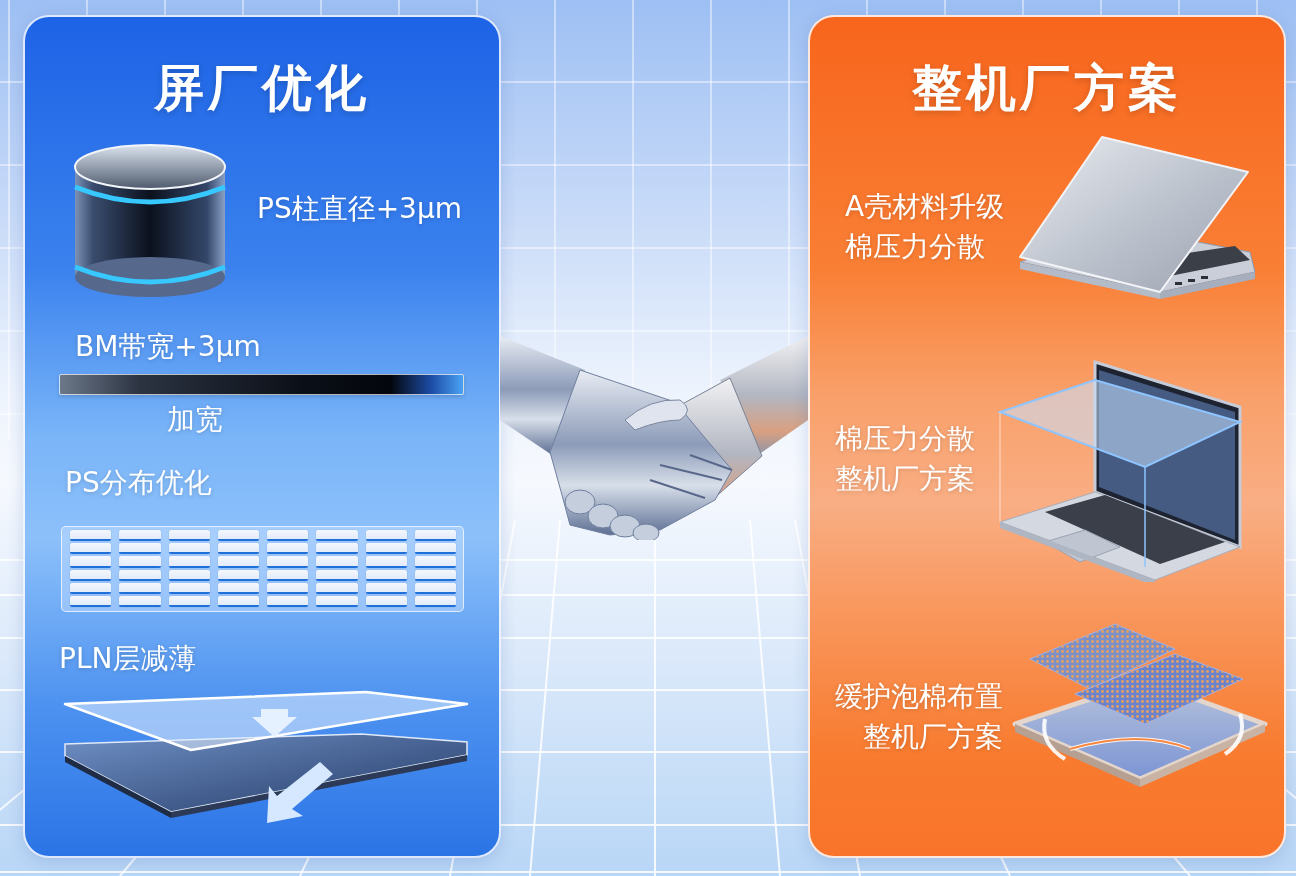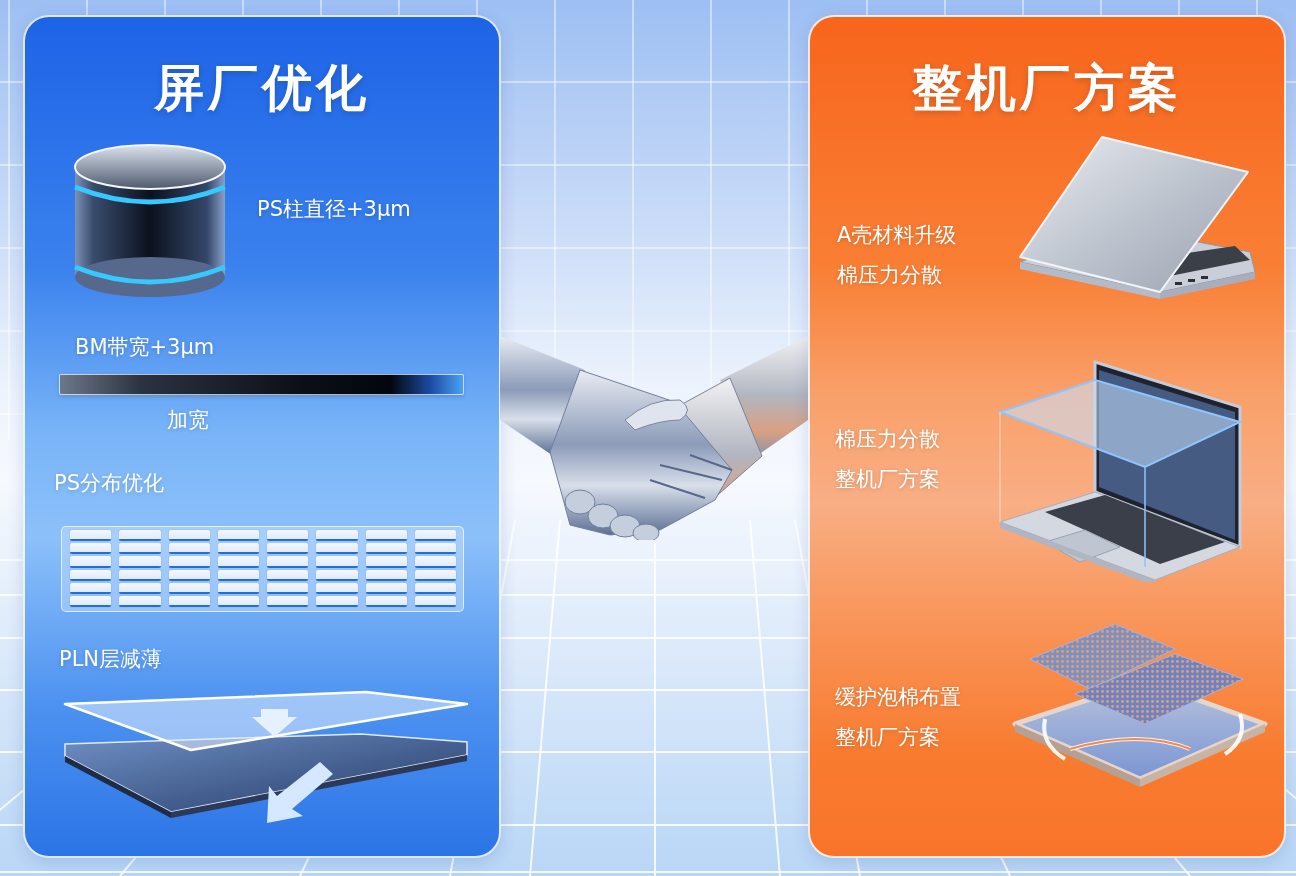--- a/index.html
+++ b/index.html
@@ -40,21 +40,21 @@
     left: 808px;
     background: linear-gradient(180deg, #f8651c 0%, #f97f35 30%, #f9a06a 45%, #f9ae84 58%, #f9955a 72%, #f87b2f 88%, #f9742a 100%);
   }
   .panel-title {
     position: absolute; top: 38px; left: 0; width: 100%;
     text-align: center; color: #fff;
     font-size: 50px; font-weight: bold; letter-spacing: 4px;
     text-shadow: 0 2px 6px rgba(0,0,0,0.18);
   }
   .label {
-    position: absolute; color: #fff; font-size: 21px; line-height: 40px;
+    position: absolute; color: #fff; font-size: 28px; line-height: 40px;
     text-shadow: 0 1px 4px rgba(0,0,0,0.18); white-space: nowrap;
   }
   .label-line { display: block; }
 
   
   .cylinder { position: absolute; left: 45px; top: 122px; width: 160px; height: 165px; }
   
   .bm-bar {
     position: absolute; left: 34px; top: 357px; width: 405px; height: 21px;
     border: 1px solid rgba(255,255,255,0.7); border-radius: 2px;
@@ -143,21 +143,21 @@
       <path d="M5 48 Q80 78 155 48" stroke="#37c8ff" stroke-width="5" fill="none"></path>
       <ellipse cx="80" cy="28" rx="75" ry="22" fill="url(#cylTop)" stroke="#f2f5fa" stroke-width="2"></ellipse>
     </svg>
   </div>
   <div class="label" style="left:232px; top:172px;">PS柱直径+3μm</div>
 
   <div class="label" style="left:34px; top:310px;margin-left:16px;">BM带宽+3μm</div>
   <div class="bm-bar"></div>
   <div class="label" style="left:142px; top:383px;">加宽</div>
 
-  <div class="label" style="left:29px; top:446px;">PS分布优化</div>
+  <div class="label" style="left:40px; top:446px;">PS分布优化</div>
   <div class="ps-grid" id="ps-grid">
       <div class="ps-cell"></div>
       <div class="ps-cell"></div>
       <div class="ps-cell"></div>
       <div class="ps-cell"></div>
       <div class="ps-cell"></div>
       <div class="ps-cell"></div>
       <div class="ps-cell"></div>
       <div class="ps-cell"></div>
       <div class="ps-cell"></div>
@@ -252,21 +252,21 @@
       <path d="M150 150 L205 168"></path>
       <path d="M160 135 L222 150"></path>
       <path d="M190 125 L232 140"></path>
     </g>
   </svg>
 </div>
 
 <section class="panel panel-right">
   <h1 class="panel-title">整机厂方案</h1>
 
-  <div class="label" style="left:27px; top:170px;margin-top:28px;">
+  <div class="label" style="left:35px; top:170px;">
     <span class="label-line">A壳材料升级</span>
     <span class="label-line">棉压力分散</span>
   </div>
   <div class="laptop1">
     <svg viewBox="0 0 250 195" width="250" height="195">
       <defs>
         <linearGradient id="lidG" x1="0" x2="1" y1="0" y2="1">
           <stop offset="0" stop-color="#e9ecf1"></stop>
           <stop offset="0.5" stop-color="#bfc5cf"></stop>
           <stop offset="1" stop-color="#9aa2b0"></stop>
@@ -296,21 +296,21 @@
       <polygon points="5,170 100,140 245,195 160,228" fill="#d4d8e0" stroke="#a6adbb"></polygon>
       <polygon points="50,160 110,143 230,190 165,212" fill="#3a3f4a"></polygon>
       <polygon points="50,190 90,178 125,195 85,210" fill="#c0c6d1" stroke="#9aa2b2"></polygon>
       <polygon points="5,170 160,228 160,234 5,176" fill="#aeb5c3"></polygon>
       <polygon points="5,60 100,28 245,70 150,115" fill="rgba(200,225,255,0.55)" stroke="#8ec5ff" stroke-width="2"></polygon>
       <line x1="150" y1="115" x2="150" y2="215" stroke="#8ec5ff" stroke-width="1.5"></line>
       <line x1="5" y1="60" x2="5" y2="170" stroke="rgba(255,255,255,0.6)" stroke-width="1"></line>
     </svg>
   </div>
 
-  <div class="label" style="left:25px; top:660px;">
+  <div class="label" style="left:25px; top:660px;text-align:right;">
     <span class="label-line">缓护泡棉布置</span>
     <span class="label-line">整机厂方案</span>
   </div>
   <div class="tray">
     <svg viewBox="0 0 260 190" width="260" height="190">
       <defs>
         <pattern id="dots" width="5" height="5" patternUnits="userSpaceOnUse">
           <circle cx="2.5" cy="2.5" r="1.4" fill="#e8a060"></circle>
         </pattern>
         <linearGradient id="trayG" x1="0" x2="0" y1="0" y2="1">

